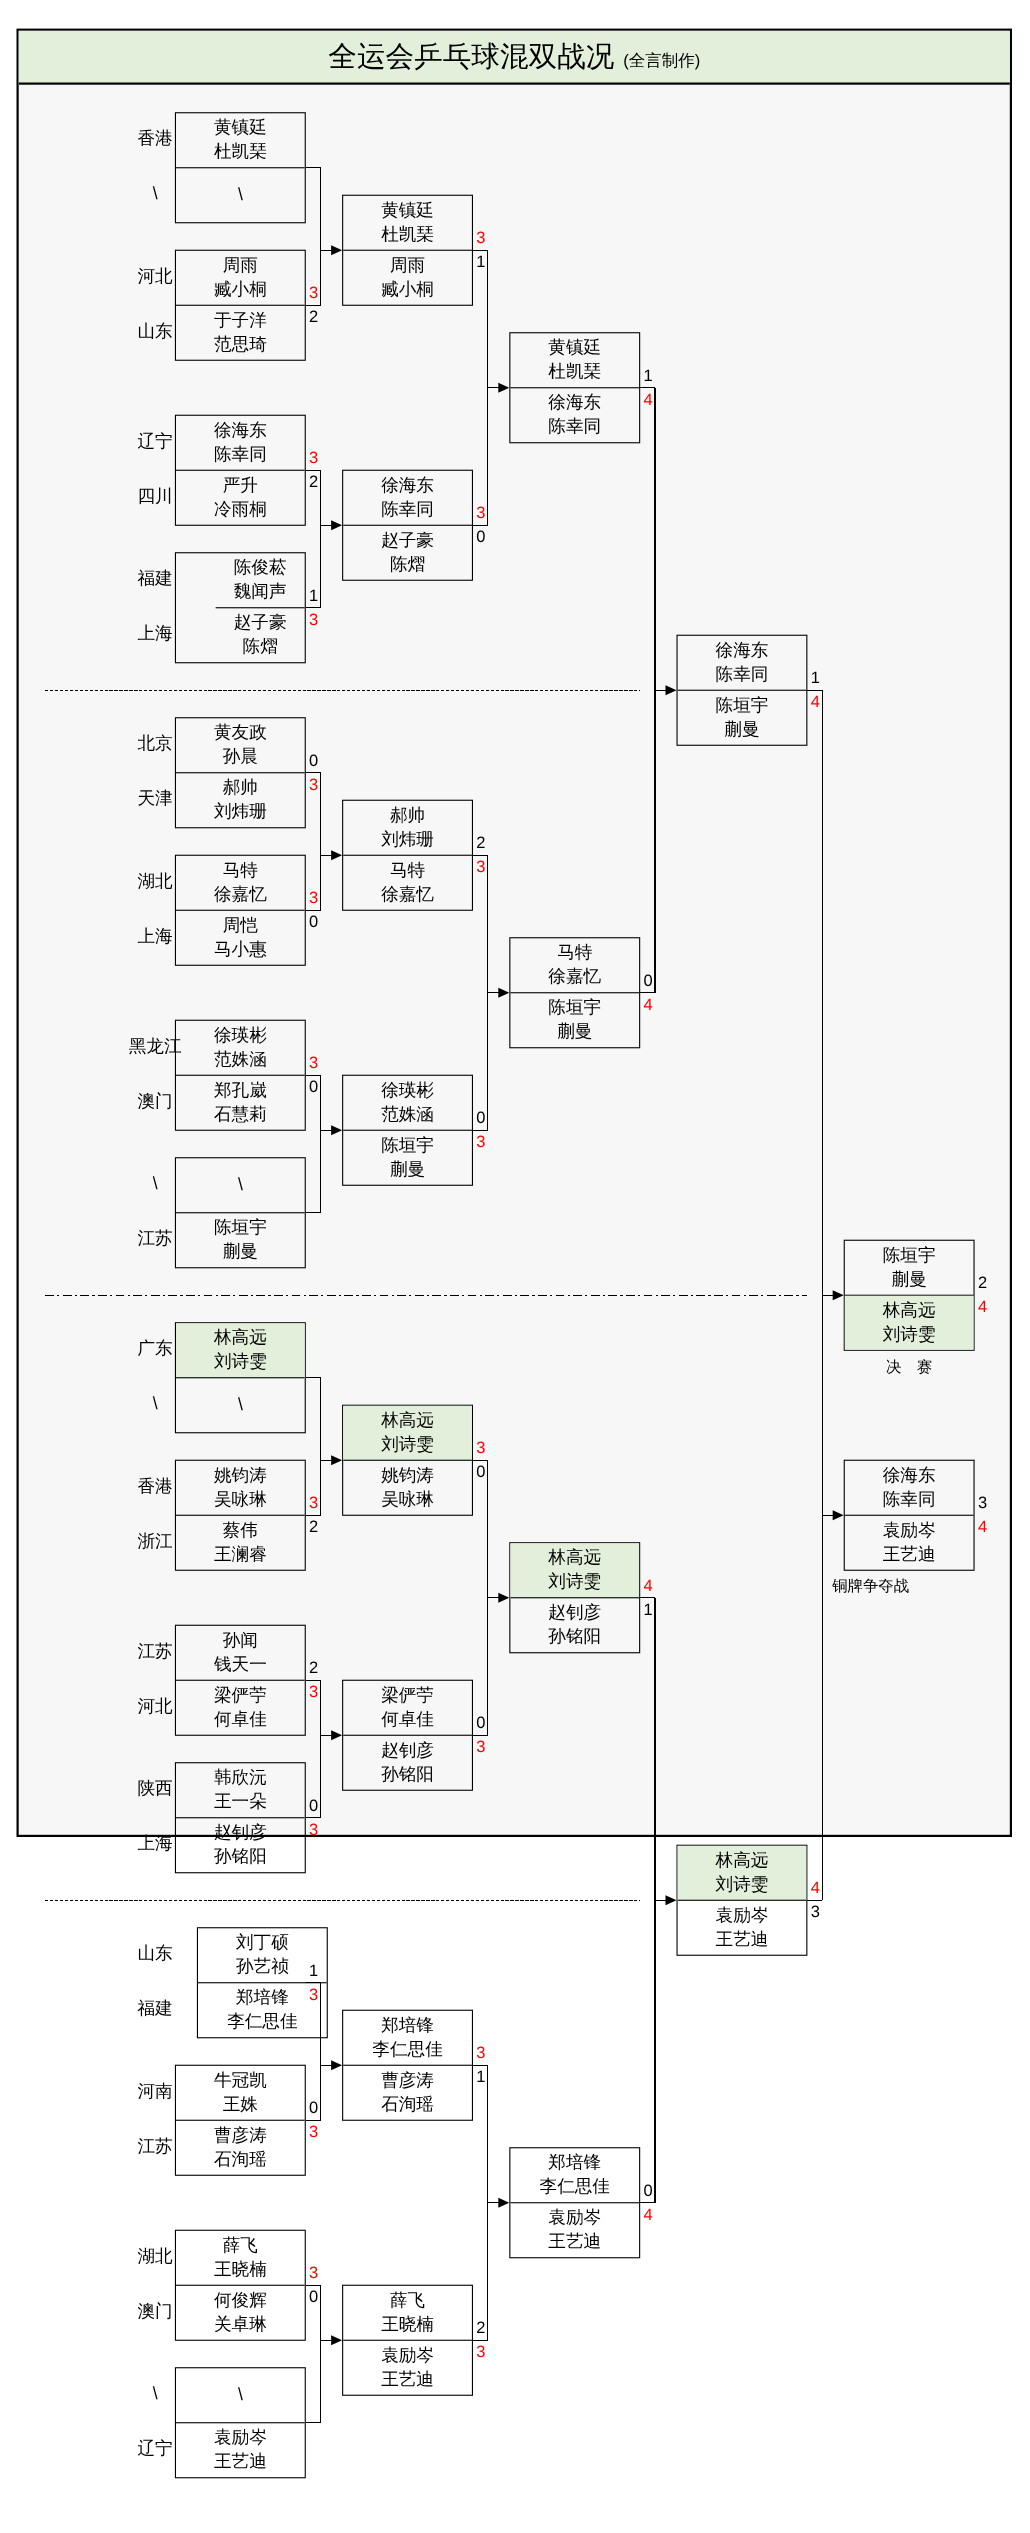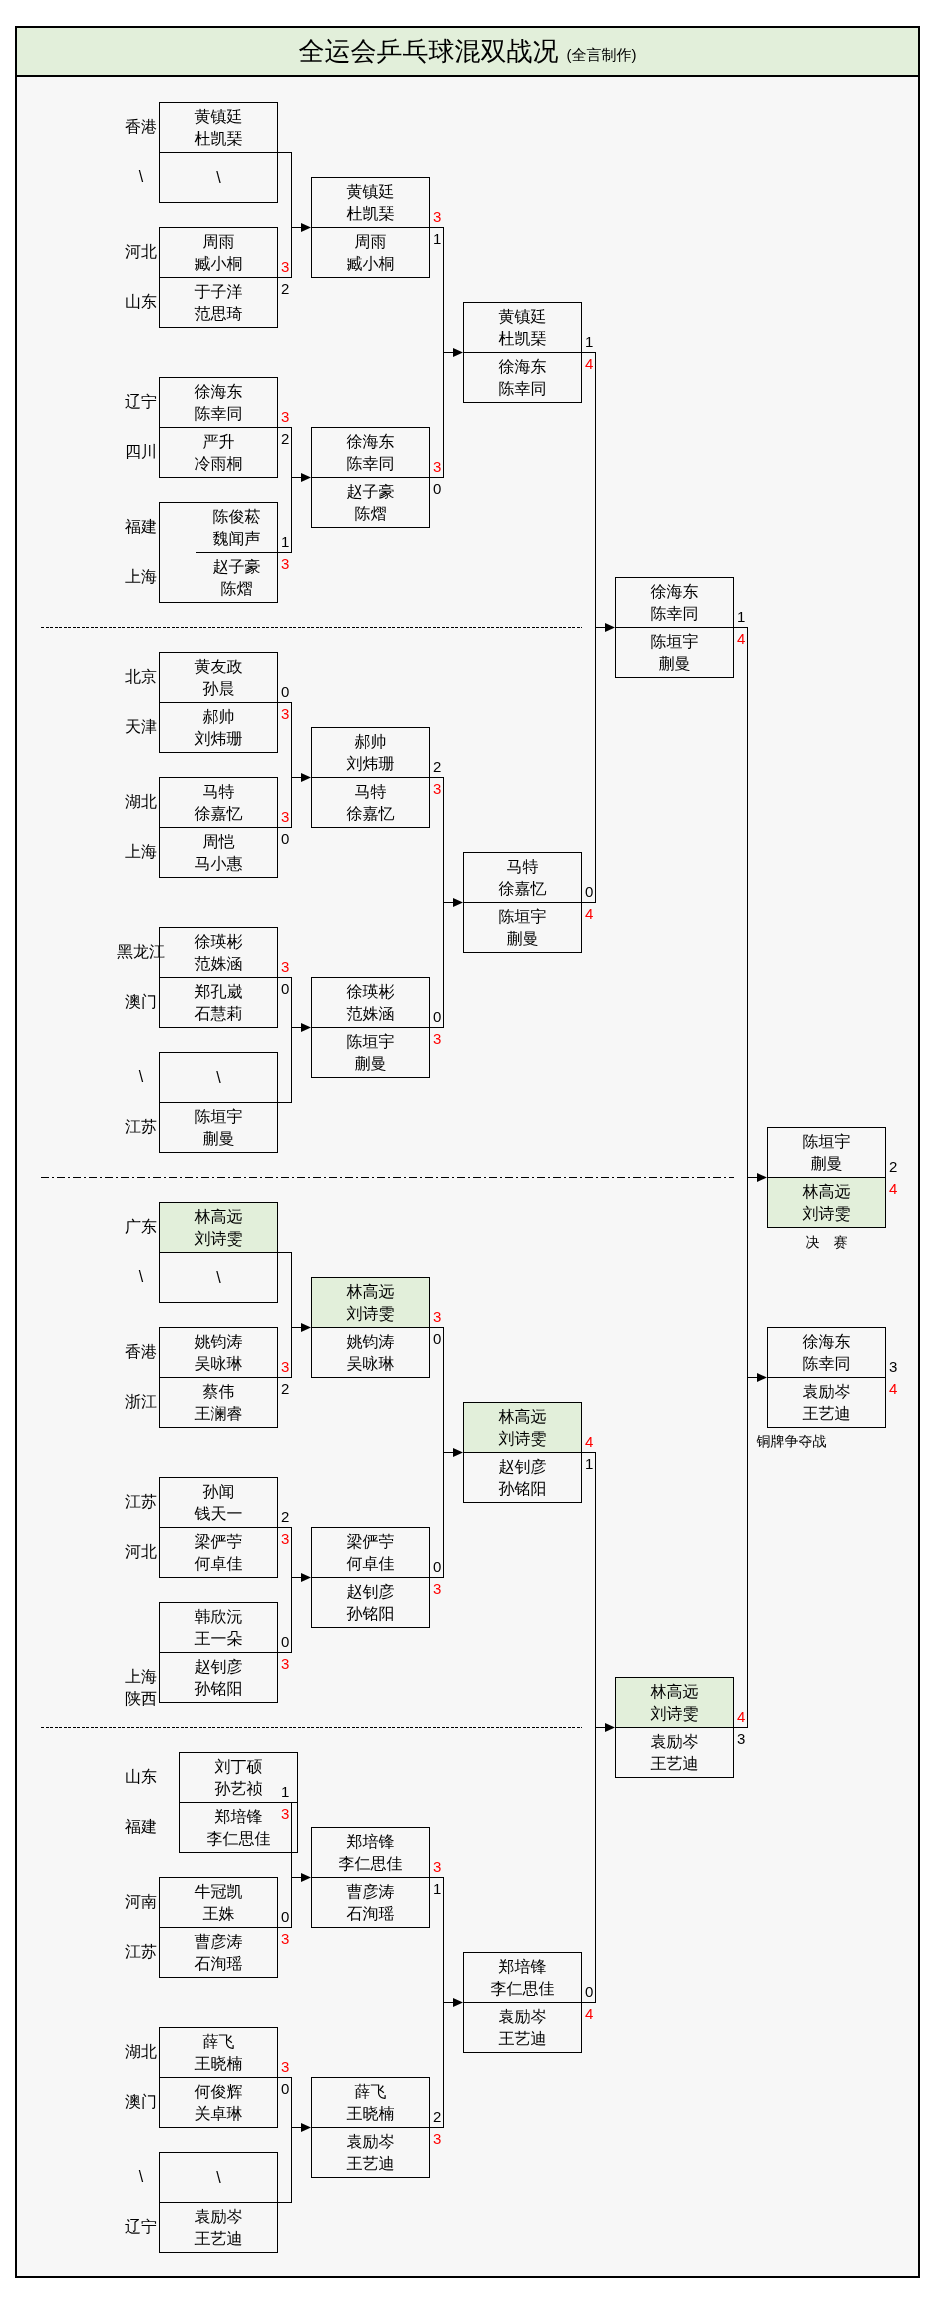--- a/index.html
+++ b/index.html
@@ -1,18 +1,18 @@
 <!DOCTYPE html>
 <html><head>
   <meta charset="utf-8">
   <style>
     html, body { margin:0; padding:0; background:#ffffff; }
     body { width:936px; height:2303px; position:relative; overflow:hidden;
            font-family:"Liberation Sans", sans-serif; color:#000; }
-    #frame { position:absolute; left:15px; top:26px; width:905px; height:2252px;
+    #frame { position:absolute; left:15px; top:26px; width:905px; height:1644px;
              box-sizing:border-box; border:2px solid #000; background:#f7f7f7; }
     #title-bar { position:absolute; left:0; top:0; width:100%; height:49px; box-sizing:border-box;
                  border-bottom:2px solid #000; background:#e2efda; text-align:center;
                  font-size:26px; line-height:47px; white-space:nowrap; }
     .title { font-size:26px; }
     .subtitle { font-size:15px; margin-left:8px; }
     #stage { position:absolute; left:0; top:0; width:936px; height:2303px; }
     #connectors { position:absolute; left:0; top:0; width:936px; height:2303px; }
     .match-box { position:absolute; width:119px; height:101px; box-sizing:border-box; border:1px solid #000; }
     .cell { height:49px; display:flex; flex-direction:column; justify-content:center; align-items:center; }
@@ -263,21 +263,21 @@
       <div class="cell top">
         <div class="player">韩欣沅</div>
         <div class="player">王一朵</div>
       </div>
       <div class="cell bottom">
         <div class="player">赵钊彦</div>
         <div class="player">孙铭阳</div>
       </div>
     </div>
     <span class="score" style="left: 281px; top: 1634px; color: rgb(0, 0, 0);">0</span>
-    <div class="region" style="top: 1688px;">陕西</div>
+    <div class="region" style="top: 1616px;">陕西</div>
     <span class="score" style="left: 281px; top: 1656px; color: rgb(255, 0, 0);">3</span>
     <div class="region" style="top: 1666px;">上海</div>
     <div class="match-box" style="left: 159px; top: 1752px; margin-left: 20px;">
       <div class="cell top">
         <div class="player">刘丁硕</div>
         <div class="player">孙艺祯</div>
       </div>
       <div class="cell bottom">
         <div class="player">郑培锋</div>
         <div class="player">李仁思佳</div>

